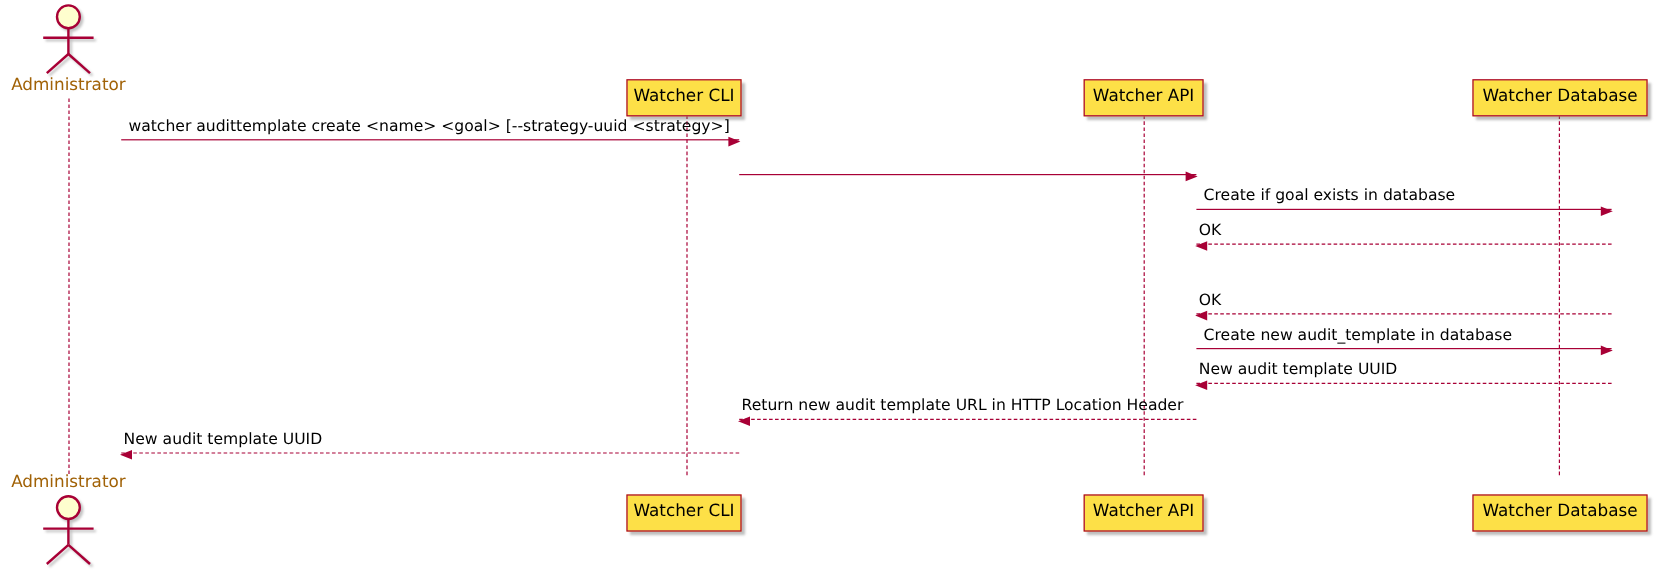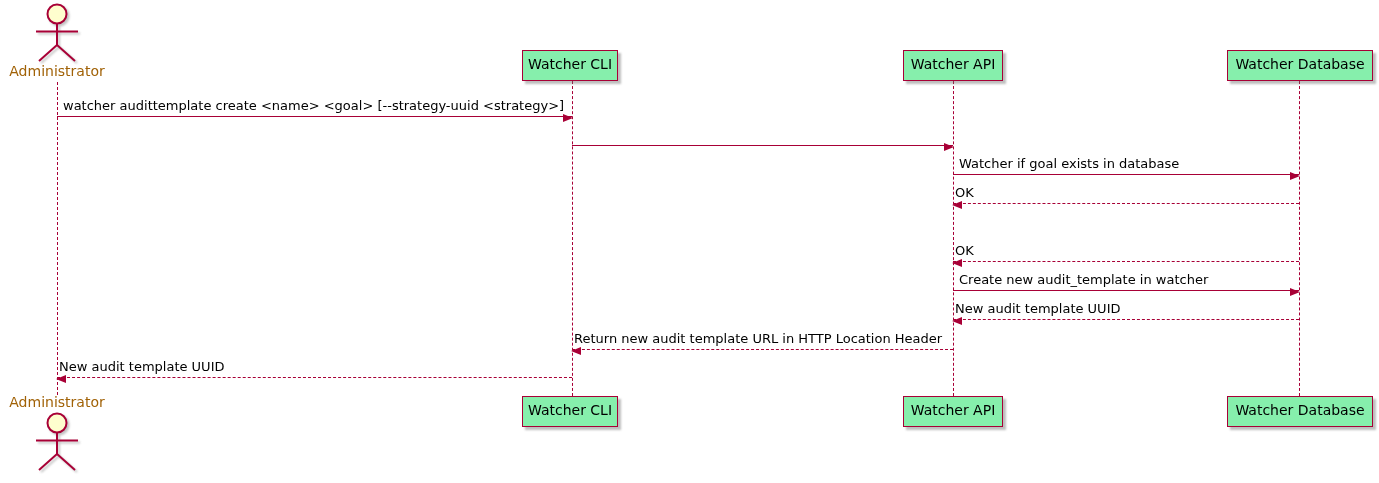--- a/index.html
+++ b/index.html
@@ -18,46 +18,47 @@
   .lifeline {
     position: absolute;
     width: 0;
     border-left: 1px dashed #A80036;
   }
 
   
   .participant {
     position: absolute;
     height: 31px;
-    background: #86efac;
+    background: #fde047;
     border: 1.5px solid #A80036;
     box-shadow: 3px 3px 2px rgba(110,110,110,0.45);
     color: #000000;
     font-size: 14px;
     line-height: 27px;
     text-align: center;
     white-space: nowrap;
+    margin-top: 16px;
   }
 
   
   .actor-label {
     position: absolute;
     transform: translateX(-50%);
     font-size: 14px;
     color: #a16207;
     white-space: nowrap;
   }
 
   .actor-figure {
     position: absolute;
     filter: drop-shadow(2.5px 2.5px 1px rgba(120,120,120,0.45));
   }
 
   
-  .msg { position: absolute; height: 22px; }
+  .msg { position: absolute; height: 22px; margin-left: 44px; }
   .msg .msg-line {
     position: absolute;
     left: 0; right: 0; bottom: 0;
     height: 0;
     border-top: 1px solid #A80036;
   }
   .msg.dashed .msg-line { border-top-style: dashed; }
   .msg .msg-label {
     position: absolute;
     bottom: 4px;
@@ -107,21 +108,21 @@
       </div>
   </div>
 
   <div class="msg ltr solid" style="left:572px; top:124px; width:381px;">
     <div class="msg-line">
         <div class="arrowhead"></div>
       </div>
   </div>
 
   <div class="msg ltr solid" style="left:953px; top:153px; width:346px;">
-    <span class="msg-label">Watcher if goal exists in database</span>
+    <span class="msg-label">Create if goal exists in database</span>
     <div class="msg-line">
         <div class="arrowhead"></div>
       </div>
   </div>
 
   <div class="msg rtl dashed" style="left:953px; top:182px; width:346px;">
     <span class="msg-label">OK</span>
     <div class="msg-line">
         <div class="arrowhead"></div>
       </div>
@@ -129,21 +130,21 @@
 
 
   <div class="msg rtl dashed" style="left:953px; top:240px; width:346px;">
     <span class="msg-label">OK</span>
     <div class="msg-line">
         <div class="arrowhead"></div>
       </div>
   </div>
 
   <div class="msg ltr solid" style="left:953px; top:269px; width:346px;">
-    <span class="msg-label">Create new audit_template in watcher</span>
+    <span class="msg-label">Create new audit_template in database</span>
     <div class="msg-line">
         <div class="arrowhead"></div>
       </div>
   </div>
 
   <div class="msg rtl dashed" style="left:953px; top:298px; width:346px;">
     <span class="msg-label">New audit template UUID</span>
     <div class="msg-line">
         <div class="arrowhead"></div>
       </div>

